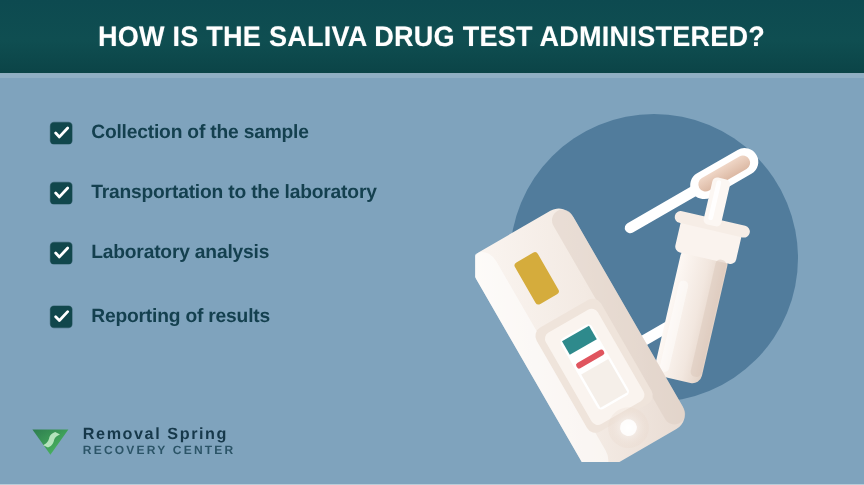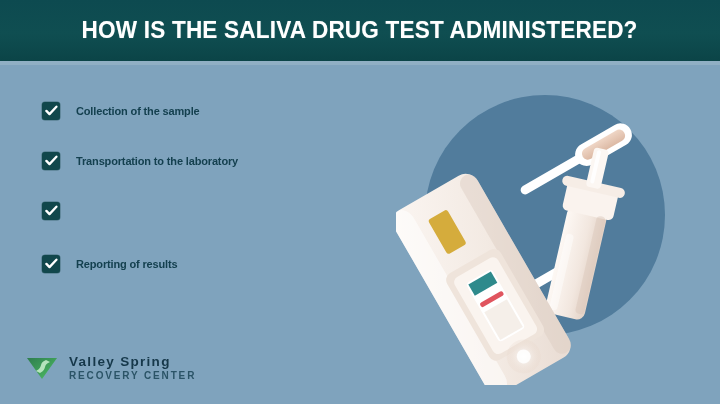--- a/index.html
+++ b/index.html
@@ -84,21 +84,21 @@
     position: absolute;
     left: 2.5px;
     top: 3px;
     width: 13px;
     height: 12px;
     display: block;
   }
   .check-label {
     margin-left: 16px;
     color: #14404F;
-    font-size: 11px;
+    font-size: 16px;
     font-weight: bold;
     letter-spacing: -0.15px;
     white-space: nowrap;
   }
 
   
   .illustration {
     position: absolute;
     left: 396px;
     top: 20px;
@@ -188,20 +188,21 @@
         </span>
         <span class="check-label">Transportation to the laboratory</span>
       </div>
 
       <div class="check-item">
         <span class="checkbox">
           <svg viewBox="0 0 13 12" xmlns="http://www.w3.org/2000/svg" aria-hidden="true">
             <path d="M1.4 5.9 L4.5 9.1 L11.4 1.7" fill="none" stroke="#ffffff" stroke-width="2.3" stroke-linecap="round" stroke-linejoin="round"></path>
           </svg>
         </span>
+        <span class="check-label">Laboratory analysis</span>
       </div>
 
       <div class="check-item">
         <span class="checkbox">
           <svg viewBox="0 0 13 12" xmlns="http://www.w3.org/2000/svg" aria-hidden="true">
             <path d="M1.4 5.9 L4.5 9.1 L11.4 1.7" fill="none" stroke="#ffffff" stroke-width="2.3" stroke-linecap="round" stroke-linejoin="round"></path>
           </svg>
         </span>
         <span class="check-label">Reporting of results</span>
       </div>
@@ -283,18 +284,18 @@
       <defs>
         <linearGradient id="lg1" x1="0" y1="0" x2="1" y2="1">
           <stop offset="0%" stop-color="#2E7D4F"></stop>
           <stop offset="100%" stop-color="#4FBF63"></stop>
         </linearGradient>
       </defs>
       <path d="M3 6 L33 6 L18 27 Z" fill="url(#lg1)"></path>
       <path d="M22 8 C14 11, 20 15, 12 19 L16 21 C24 17, 18 13, 26 10 Z" fill="#BFE9C4" opacity="0.92"></path>
     </svg>
     <div class="logo-text">
-      <div class="logo-name">Valley Spring</div>
+      <div class="logo-name">Removal Spring</div>
       <div class="logo-sub">RECOVERY CENTER</div>
     </div>
   </div>
 
 </div>
 
 </body></html>

